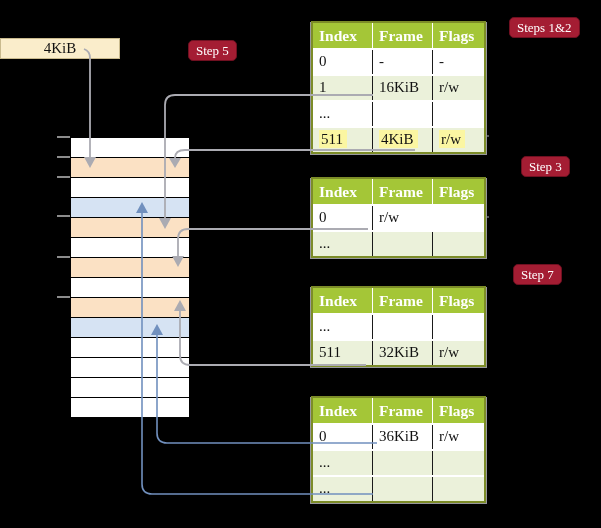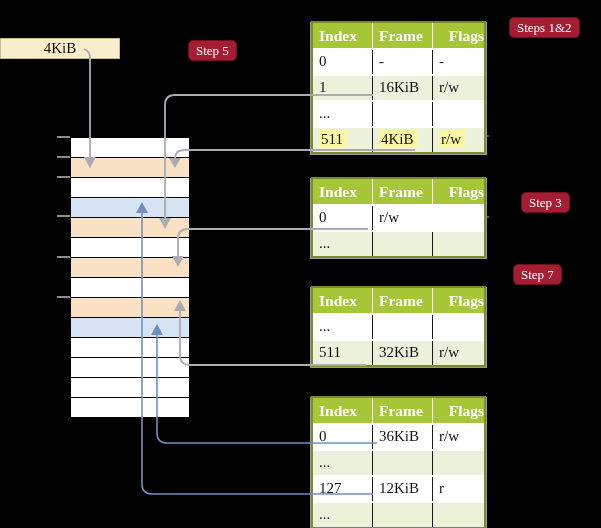--- a/index.html
+++ b/index.html
@@ -39,21 +39,21 @@
   .ptable{
     position:absolute;left:311px;width:171px;background:#fff;
     border:2px solid var(--table-border);box-sizing:content-box;
     box-shadow:1px 1px 0 var(--table-shadow),-1px 1px 0 var(--table-shadow);
   }
   .thead{display:flex;background:var(--header-green);height:25px;}
   .hc{
     box-sizing:border-box;padding-left:6px;color:#fff;font-weight:bold;
     font-size:15.5px;line-height:25px;
   }
-  .hc.c1{width:59px;} .hc.c2{width:60px;} .hc.c3{width:52px;text-align:right;}
+  .hc.c1{width:59px;} .hc.c2{width:60px;} .hc.c3{width:52px;}
   .hc + .hc{border-left:1px solid #fff;}
   .trow{display:flex;height:24px;border-top:2px solid #fff;}
   .trow.shade{background:var(--row-green);}
   .tc{
     box-sizing:border-box;padding-left:6px;font-size:15px;line-height:23px;color:#111;
   }
   .tc.c1{width:59px;} .tc.c2{width:60px;} .tc.c3{width:52px;}
   .tc + .tc{border-left:1px solid #1a1a1a;}
   .hl{background:var(--highlight-yellow);padding:1px 4px 1px 2px;}
   
@@ -65,21 +65,21 @@
 </style>
 </head>
 <body>
 
 <div id="canvas">
 
   <div class="addr-box">4KiB</div>
 
   <div class="badge" style="left:188px;top:40px;">Step 5</div>
   <div class="badge" style="left:509px;top:17px;">Steps 1&amp;2</div>
-  <div class="badge" style="left:521px;top:156px;margin-top:36px;">Step 3</div>
+  <div class="badge" style="left:521px;top:156px;">Step 3</div>
   <div class="badge" style="left:513px;top:264px;">Step 7</div>
 
   <div class="memcol">
     <div class="memrow" style="background: rgb(255, 255, 255);"></div>
     <div class="memrow" style="background: rgb(251, 225, 196);"></div>
     <div class="memrow" style="background: rgb(255, 255, 255);"></div>
     <div class="memrow" style="background: rgb(214, 227, 243);"></div>
     <div class="memrow" style="background: rgb(251, 225, 196);"></div>
     <div class="memrow" style="background: rgb(255, 255, 255);"></div>
     <div class="memrow" style="background: rgb(251, 225, 196);"></div>
@@ -174,25 +174,20 @@
     <div class="trow">
       <div class="tc c1">0</div>
       <div class="tc c2">36KiB</div>
       <div class="tc c3">r/w</div>
     </div>
     <div class="trow shade">
       <div class="tc c1">...</div>
       <div class="tc c2"></div>
       <div class="tc c3"></div>
     </div>
-    <div class="trow">
-      <div class="tc c1">127</div>
-      <div class="tc c2">12KiB</div>
-      <div class="tc c3">r</div>
-    </div>
     <div class="trow shade">
       <div class="tc c1">...</div>
       <div class="tc c2"></div>
       <div class="tc c3"></div>
     </div>
   </div>
 
   <svg id="wires" width="601" height="528" viewBox="0 0 601 528">
 
     <path class="gline" d="M84,49 Q90,51 90,58 L90,157"></path>

